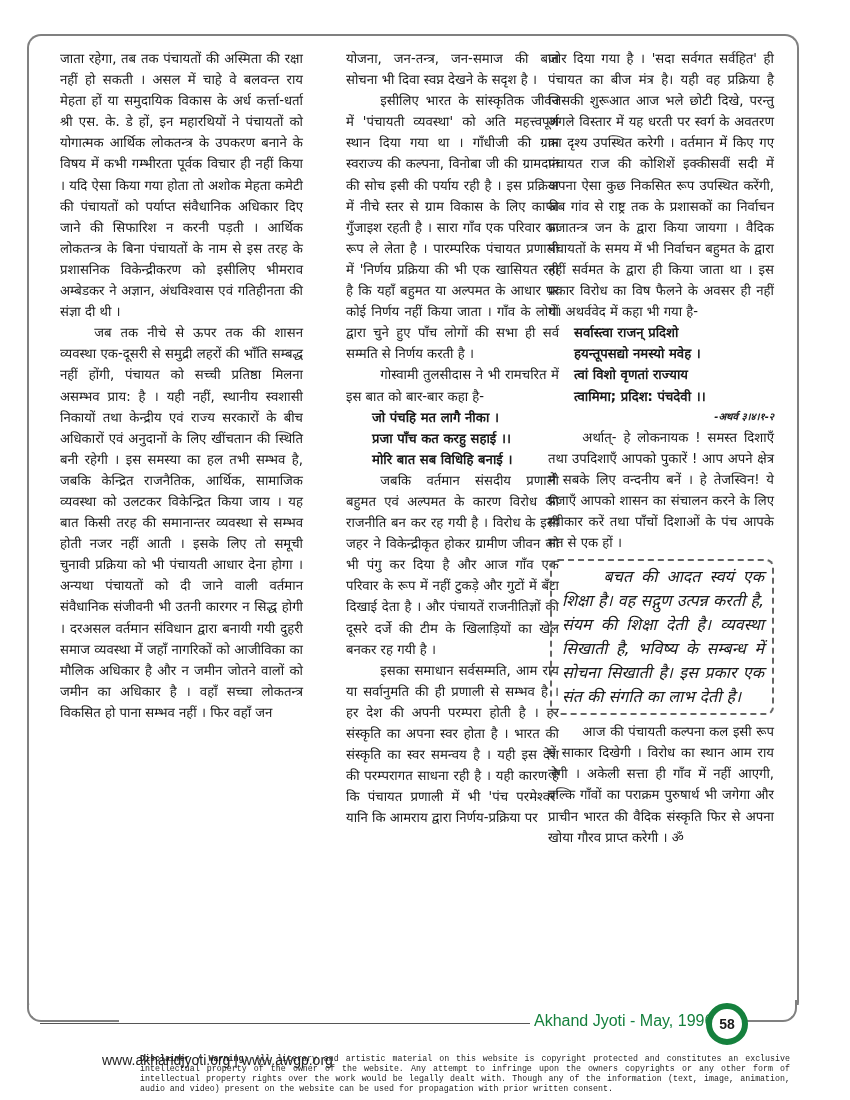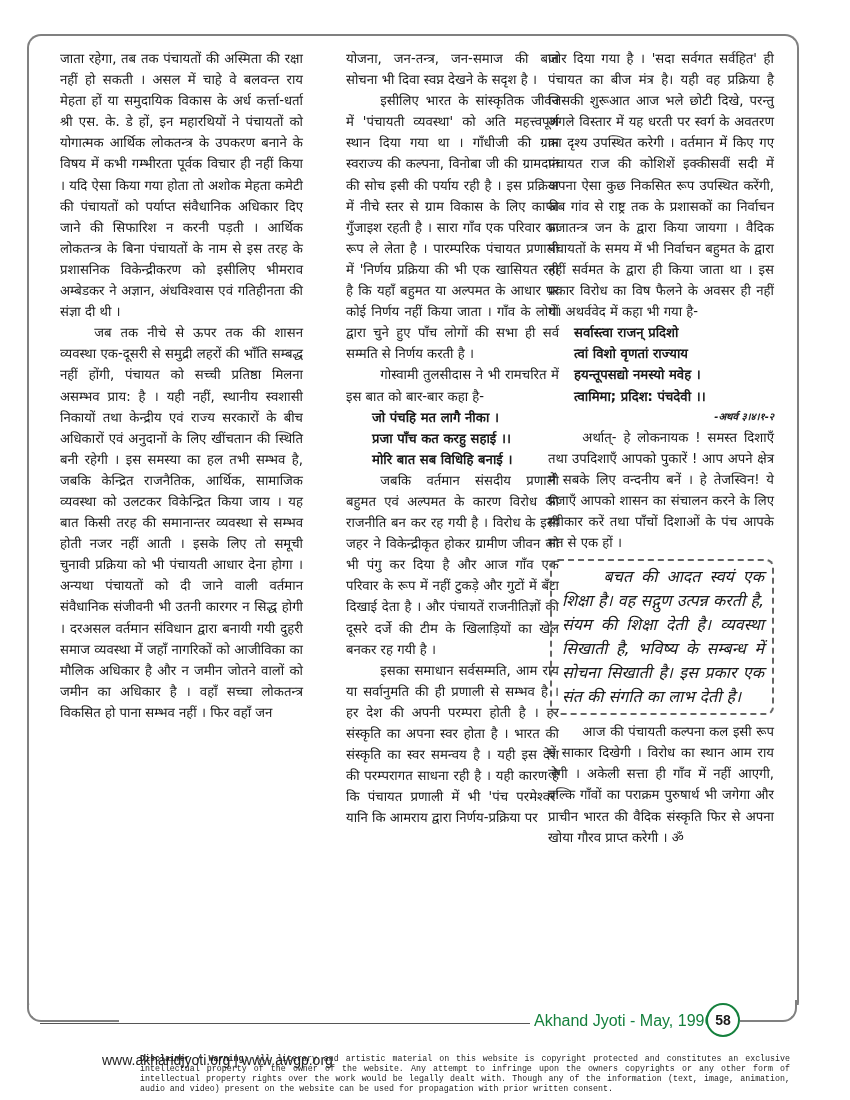--- a/index.html
+++ b/index.html
@@ -15,21 +15,21 @@
   .col2 { left:318px; width:213px;margin-left:28px; }
   .col3 { left:548px; width:226px; }
   .verse { font-weight:bold; margin:0 0 0 26px !important; text-align:left; }
   .cite { text-align:right !important; font-size:10px; font-style:italic; font-weight:bold; line-height:20px; }
   .quote-box { margin:6px 0 6px 2px; padding:4px 8px 4px 10px; border:2px dashed #666; border-radius:8px; font-style:italic; font-size:16px; line-height:24px; }
   .quote-box p { margin:0; text-align:justify; }
   .footer-line { position:absolute; top:1013px; left:40px; width:756px; height:22px; }
   .footer-line .rule { position:absolute; top:10px; height:1px; background:#555; }
   .footer-left { position:absolute; left:98px; top:1012px; font-family:"Liberation Sans", sans-serif; font-size:14px; color:#222; background:#fff; padding:0 4px;margin-top:40px; }
   .footer-right { position:absolute; left:530px; top:1012px; font-family:"Liberation Sans", sans-serif; font-size:16px; color:#15803d; background:#fff; padding:0 4px; }
-  .page-num { position:absolute; left:706px; top:1003px; width:30px; height:30px; border:2px solid #15803d; border-radius:50%; background:#fff; font-family:"Liberation Sans", sans-serif; font-weight:bold; font-size:14px; text-align:center; line-height:30px; }
+  .page-num { position:absolute; left:706px; top:1003px; width:30px; height:30px; border:6px solid #15803d; border-radius:50%; background:#fff; font-family:"Liberation Sans", sans-serif; font-weight:bold; font-size:14px; text-align:center; line-height:30px; }
   .disclaimer { position:absolute; left:100px; top:1054px; width:650px; font-family:Liberation Mono, monospace; font-size:8.3px; line-height:10px; text-align:justify; color:#222;margin-left:40px; }
   .disclaimer b { font-weight:bold; }
 </style>
 </head>
 <body>
 
 <div class="frame"></div>
 <div class="frame-mask"></div>
 <div class="frame-bottom-left"></div>
 <div class="frame-bottom-right"></div>
@@ -44,22 +44,22 @@
     <p class="indent">गोस्वामी तुलसीदास ने भी रामचरित में इस बात को बार-बार कहा है-</p>
     <p class="verse">जो पंचहि मत लागै नीका ।</p>
     <p class="verse">प्रजा पाँच कत करहु सहाई ।।</p>
     <p class="verse">मोरि बात सब विधिहि बनाई ।</p>
     <p class="indent">जबकि वर्तमान संसदीय प्रणाली बहुमत एवं अल्पमत के कारण विरोध की राजनीति बन कर रह गयी है । विरोध के इसी जहर ने विकेन्द्रीकृत होकर ग्रामीण जीवन को भी पंगु कर दिया है और आज गाँव एक परिवार के रूप में नहीं टुकड़े और गुटों में बँटा दिखाई देता है । और पंचायतें राजनीतिज्ञों की दूसरे दर्जे की टीम के खिलाड़ियों का खेल बनकर रह गयी है ।</p>
     <p class="indent">इसका समाधान सर्वसम्मति, आम राय या सर्वानुमति की ही प्रणाली से सम्भव है । हर देश की अपनी परम्परा होती है । हर संस्कृति का अपना स्वर होता है । भारत की संस्कृति का स्वर समन्वय है । यही इस देश की परम्परागत साधना रही है । यही कारण है कि पंचायत प्रणाली में भी 'पंच परमेश्वर' यानि कि आमराय द्वारा निर्णय-प्रक्रिया पर</p>
   </div>
 <div class="col col3">
     <p class="">जोर दिया गया है । 'सदा सर्वगत सर्वहित' ही पंचायत का बीज मंत्र है। यही वह प्रक्रिया है जिसकी शुरूआत आज भले छोटी दिखे, परन्तु अगले विस्तार में यह धरती पर स्वर्ग के अवतरण का दृश्य उपस्थित करेगी । वर्तमान में किए गए पंचायत राज की कोशिशें इक्कीसवीं सदी में अपना ऐसा कुछ निकसित रूप उपस्थित करेंगी, जब गांव से राष्ट्र तक के प्रशासकों का निर्वाचन प्रजातन्त्र जन के द्वारा किया जायगा । वैदिक पंचायतों के समय में भी निर्वाचन बहुमत के द्वारा नहीं सर्वमत के द्वारा ही किया जाता था । इस प्रकार विरोध का विष फैलने के अवसर ही नहीं थे। अथर्ववेद में कहा भी गया है-</p>
     <p class="verse">सर्वास्त्वा राजन् प्रदिशो</p>
+    <p class="verse">हयन्तूपसद्यो नमस्यो मवेह ।</p>
     <p class="verse">त्वां विशो वृणतां राज्याय</p>
-    <p class="verse">हयन्तूपसद्यो नमस्यो मवेह ।</p>
     <p class="verse">त्वामिमा; प्रदिश: पंचदेवी ।।</p>
     <p class="cite">-अथर्व ३।४।१-२</p>
     <p class="indent">अर्थात्- हे लोकनायक ! समस्त दिशाएँ तथा उपदिशाएँ आपको पुकारें ! आप अपने क्षेत्र में सबके लिए वन्दनीय बनें । हे तेजस्विन! ये प्रजाएँ आपको शासन का संचालन करने के लिए स्वीकार करें तथा पाँचों दिशाओं के पंच आपके मत से एक हों ।</p>
     <div class="quote-box">
       <p style="text-indent: 2.6em;">बचत की आदत स्वयं एक शिक्षा है। वह सद्गुण उत्पन्न करती है, संयम की शिक्षा देती है। व्यवस्था सिखाती है, भविष्य के सम्बन्ध में सोचना सिखाती है। इस प्रकार एक संत की संगति का लाभ देती है।</p>
     </div>
     <p class="indent">आज की पंचायती कल्पना कल इसी रूप में साकार दिखेगी । विरोध का स्थान आम राय लेगी । अकेली सत्ता ही गाँव में नहीं आएगी, बल्कि गाँवों का पराक्रम पुरुषार्थ भी जगेगा और प्राचीन भारत की वैदिक संस्कृति फिर से अपना खोया गौरव प्राप्त करेगी । ॐ</p>
   </div>
 
 <div class="footer-line">

